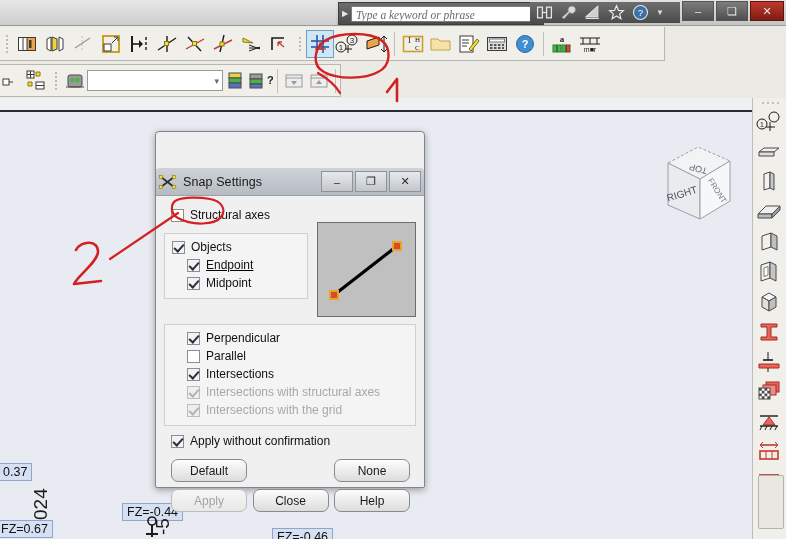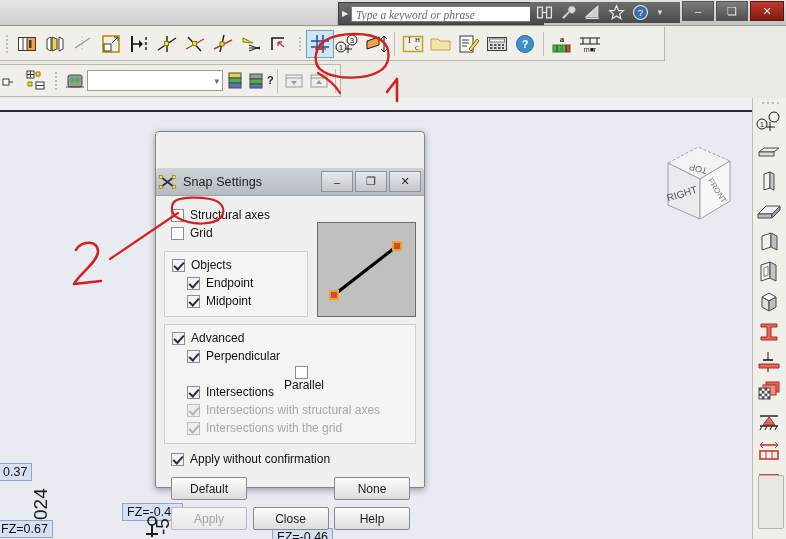--- a/index.html
+++ b/index.html
@@ -76,21 +76,21 @@
   .row{display:flex;align-items:center;height:17px;margin:1px 0;}
   .cb{width:13px;height:13px;border:1px solid #8d8d8d;background:#fff;
     box-sizing:border-box;display:inline-block;position:relative;flex:none;}
   .cb.on{background:#f2f2f2;}
   .cb.on:after{content:"";position:absolute;left:3px;top:0px;width:4px;height:8px;
     border:solid #21303f;border-width:0 2px 2px 0;transform:rotate(42deg);}
   .cb.dis{background:#eeeeee;border-color:#bdbdbd;}
   .cb.dis.on:after{border-color:#b2b2b2;}
   .lbl{margin-left:6px;font-size:12px;color:#111;line-height:13px;}
   .lbl.dis{color:#a8a8a8;}
-  .btn{width:74px;height:21px;border:1px solid #8a8a8a;border-radius:2px;
+  .btn{width:74px;height:21px;border:1px solid #8a8a8a;border-radius:7px;
     background:linear-gradient(#fdfdfd,#dcdcdc);font-size:12px;color:#1a1a1a;
     display:flex;align-items:center;justify-content:center;
     font-family:"Liberation Sans",sans-serif;}
   .btn.dis{color:#a4a4a4;background:linear-gradient(#f6f6f6,#e8e8e8);border-color:#bcbcbc;}
   #prev{width:97px;height:93px;background:#c0c0c0;border:1px solid #6d6d6d;}
 
   
   .vlbl{background:#d6e0f2;border:1px solid #8fa6c8;font-size:12.5px;color:#111;
     padding:1px 4px;white-space:nowrap;}
   .rot{transform:rotate(-90deg);transform-origin:left top;font-size:19px;color:#1b1b1b;
@@ -576,32 +576,28 @@
 
   <div id="dlg-body">
     <div style="display:flex;gap:9px;">
 
       <div style="flex:1;">
         <div style="padding:3px 0 2px 7px;">
           <div class="row">
             <span class="cb"></span>
             <span class="lbl">Structural axes</span>
           </div>
-          <div class="row">
-            <span class="cb"></span>
-            <span class="lbl">Grid</span>
-          </div>
         </div>
 
         <div class="panel" style="margin-top:6px;padding:4px 0 5px 7px;">
           <div class="row">
             <span class="cb on"></span>
             <span class="lbl">Objects</span>
           </div>
-          <div class="row" style="padding-left:15px;">
+          <div class="row" style="padding-left:15px;text-decoration:underline;">
             <span class="cb on"></span>
             <span class="lbl">Endpoint</span>
           </div>
           <div class="row" style="padding-left:15px;">
             <span class="cb on"></span>
             <span class="lbl">Midpoint</span>
           </div>
         </div>
       </div>
 
@@ -610,29 +606,25 @@
           <svg width="95" height="91" viewBox="0 0 95 91">
             <line x1="16" y1="72" x2="79" y2="23" stroke="#000" stroke-width="3.2"></line>
             <rect x="12" y="68" width="8" height="8" fill="#d94a28" stroke="#e8a32b" stroke-width="2"></rect>
             <rect x="75" y="19" width="8" height="8" fill="#d94a28" stroke="#e8a32b" stroke-width="2"></rect>
           </svg>
         </div>
       </div>
     </div>
 
     <div class="panel" style="margin-top:7px;padding:4px 0 5px 7px;">
-      <div class="row">
-        <span class="cb on"></span>
-        <span class="lbl">Advanced</span>
-      </div>
       <div class="row" style="padding-left:15px;">
         <span class="cb on"></span>
         <span class="lbl">Perpendicular</span>
       </div>
-      <div class="row" style="padding-left:15px;flex-direction:column;">
+      <div class="row" style="padding-left:15px;">
         <span class="cb"></span>
         <span class="lbl">Parallel</span>
       </div>
       <div class="row" style="padding-left:15px;">
         <span class="cb on"></span>
         <span class="lbl">Intersections</span>
       </div>
       <div class="row" style="padding-left:15px;">
         <span class="cb on dis"></span>
         <span class="lbl dis">Intersections with structural axes</span>

